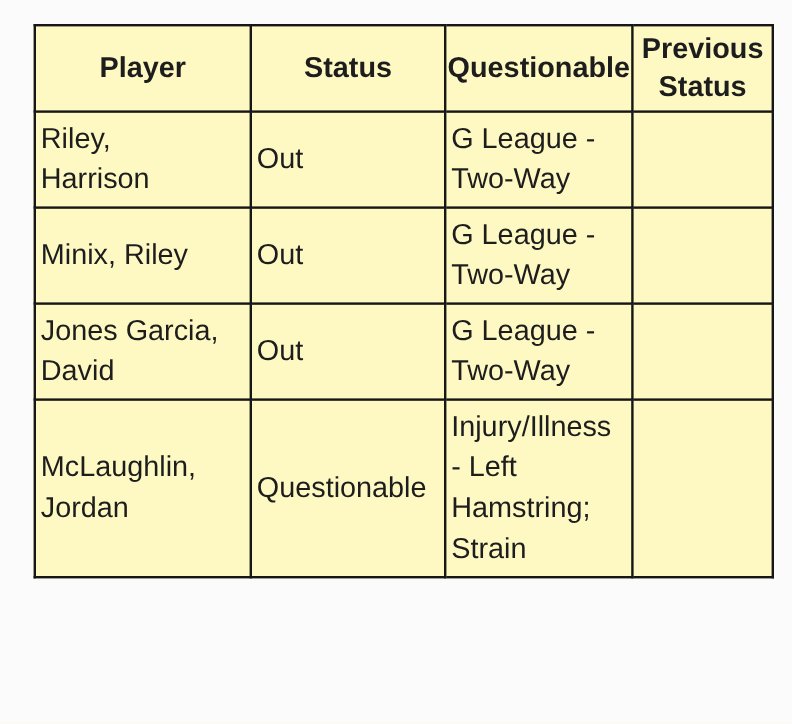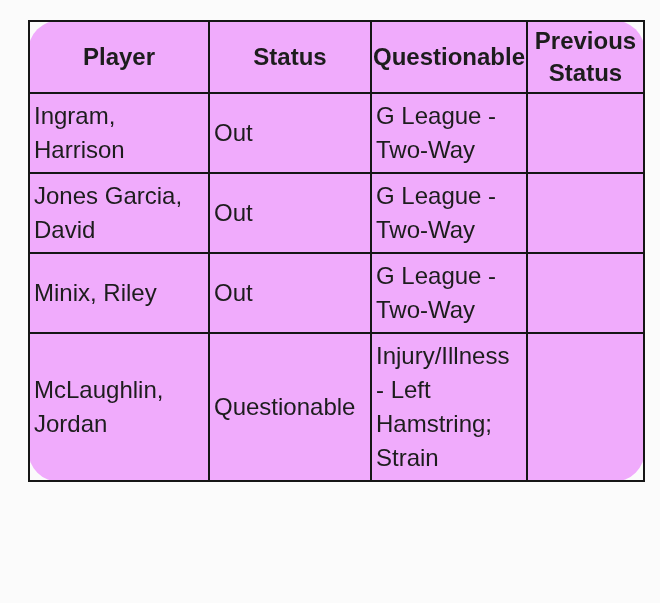--- a/index.html
+++ b/index.html
@@ -8,22 +8,21 @@
     width: 660px;
     height: 603px;
     background: #fbfbfb;
     font-family: "Liberation Sans", sans-serif;
     color: #1d1d1d;
   }
   table.report {
     border-collapse: collapse;
     table-layout: fixed;
     margin: 20px 0 0 28px;
-    background: #f0abfc;
-    border-radius: 32px;
+    background: #fef9c3;
   }
   col.c-player   { width: 180px; }
   col.c-status   { width: 162px; }
   col.c-desc     { width: 152px; }
   col.c-prev     { width: 117px; }
   th, td {
     border: 2px solid #161616;
     vertical-align: middle;
     white-space: pre-line;
     overflow-wrap: normal;
@@ -57,37 +56,37 @@
     <tr>
       <th>Player</th>
       <th>Status</th>
       <th>Questionable</th>
       <th>Previous
 Status</th>
     </tr>
   </thead>
   <tbody>
     <tr>
-      <td>Ingram,
+      <td>Riley,
 Harrison</td>
+      <td>Out</td>
+      <td>G League -
+Two-Way</td>
+      <td></td>
+    </tr>
+    <tr>
+      <td>Minix, Riley</td>
       <td>Out</td>
       <td>G League -
 Two-Way</td>
       <td></td>
     </tr>
     <tr>
       <td>Jones Garcia,
 David</td>
-      <td>Out</td>
-      <td>G League -
-Two-Way</td>
-      <td></td>
-    </tr>
-    <tr>
-      <td>Minix, Riley</td>
       <td>Out</td>
       <td>G League -
 Two-Way</td>
       <td></td>
     </tr>
     <tr>
       <td>McLaughlin,
 Jordan</td>
       <td>Questionable</td>
       <td>Injury/Illness

